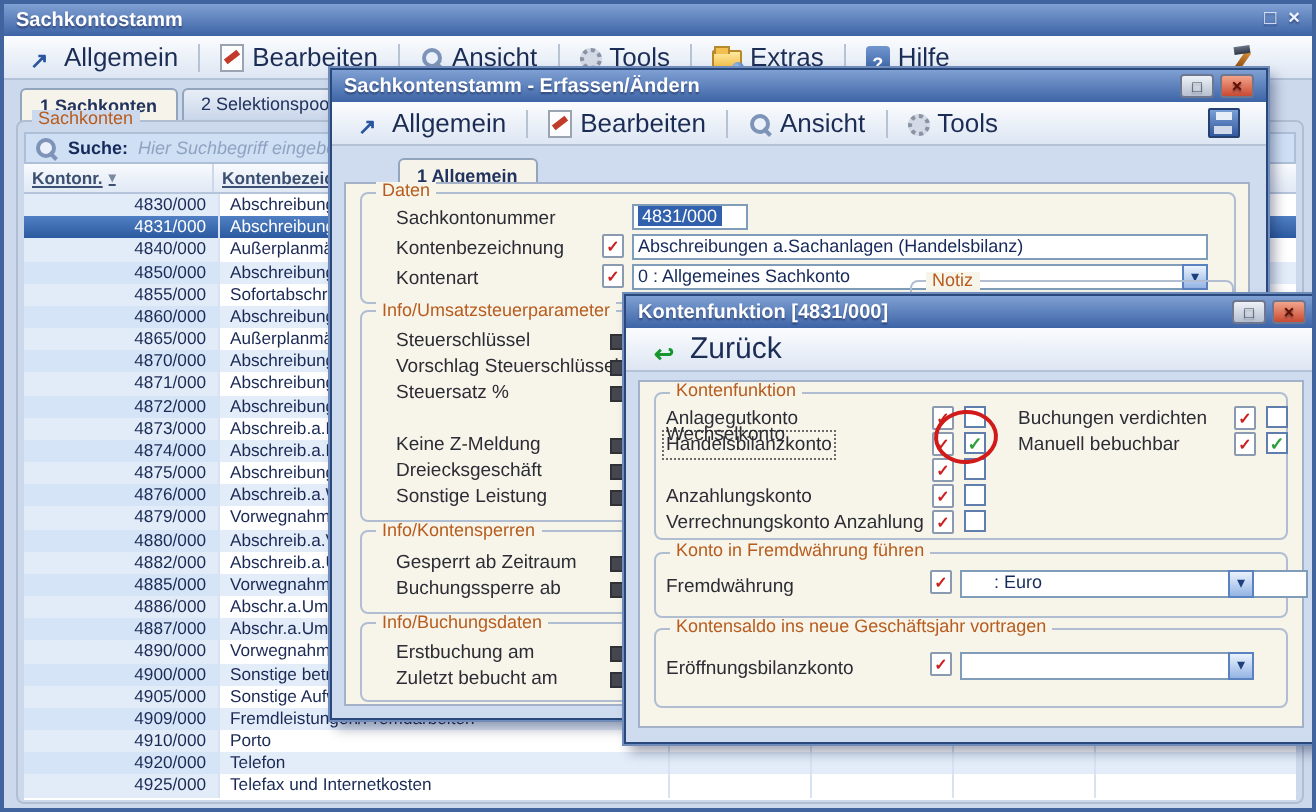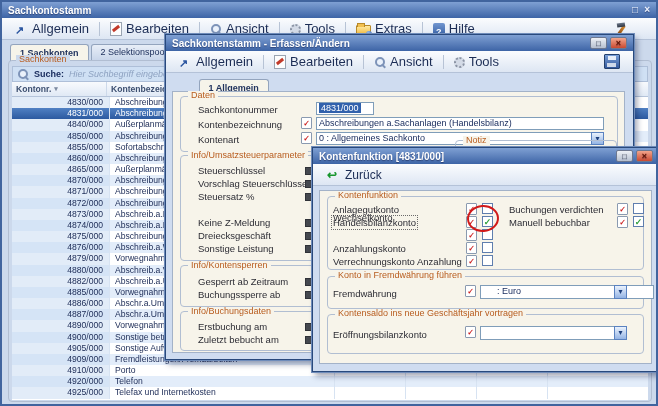--- a/index.html
+++ b/index.html
@@ -87,37 +87,37 @@
   
   .tab{display:inline-block;padding:2px 9px 3px;font-size:9px;color:#21335e;
     border:1px solid #93a4bd;border-bottom:none;border-radius:3px 3px 0 0;
     background:linear-gradient(#e8eef7,#c9d6ea);margin-right:2px;}
   .tab.active{background:#f6f4ea;font-weight:bold;position:relative;top:1px;padding-top:3px;}
   .searchrow{position:absolute;display:flex;align-items:center;gap:5px;background:#cfe0f4;
     border:1px solid #aebfd8;box-sizing:border-box;padding:0 4px;}
   .search-ph{color:#8fa3c2;font-style:italic;}
   .hdrrow{position:absolute;display:flex;background:linear-gradient(#f8fafd,#e0e9f5);
     border-bottom:1px solid #b5c4da;box-sizing:border-box;font-weight:bold;color:#3c4f70;}
-  .hdrcell{box-sizing:border-box;padding:2px 4px;border-right:1px solid #cdd9ea;display:flex;align-items:center;}
+  .hdrcell{box-sizing:border-box;padding:2px 4px;border-right:1px solid #cdd9ea;display:flex;align-items:center;text-decoration:underline;}
   .acct-rows{position:absolute;overflow:hidden;background:#fff;}
   .acct-row{display:flex;height:11.18px;line-height:11px;font-size:8.6px;color:#1b2a55;}
   .acct-row.alt{background:#e3edfa;}
   .acct-row.sel{background:linear-gradient(#5080c3,#2c5aa0);color:#fff;}
   .cell{box-sizing:border-box;white-space:nowrap;overflow:hidden;border-right:1px solid #d7e3f2;}
   .c-nr{width:98px;text-align:right;padding-right:6px;background:rgba(203,221,243,.55);}
   .acct-row.sel .c-nr{background:transparent;}
   .c-name{width:225px;padding-left:5px;}
   .c-x{width:71px;}
   .c-last{flex:1;border-right:none;}
 
   
   #red-circle{position:absolute;border:2px solid #d11a1a;border-radius:50%;
     transform:rotate(-4deg);z-index:40;}
   .focusbox{outline:1px dotted #6a6a6a;outline-offset:1px;}
-  .zurueck{display:inline-flex;align-items:center;gap:5px;padding:2px 8px;font-size:12px;color:#1c2d55;}
+  .zurueck{display:inline-flex;align-items:center;gap:5px;padding:2px 8px;font-size:15px;color:#1c2d55;}
 </style>
 </head>
 <body>
 
 <div id="screen">
 
   
   <div class="titlebar">
     <span>Sachkontostamm</span>
     <span class="tb-spacer"></span>

